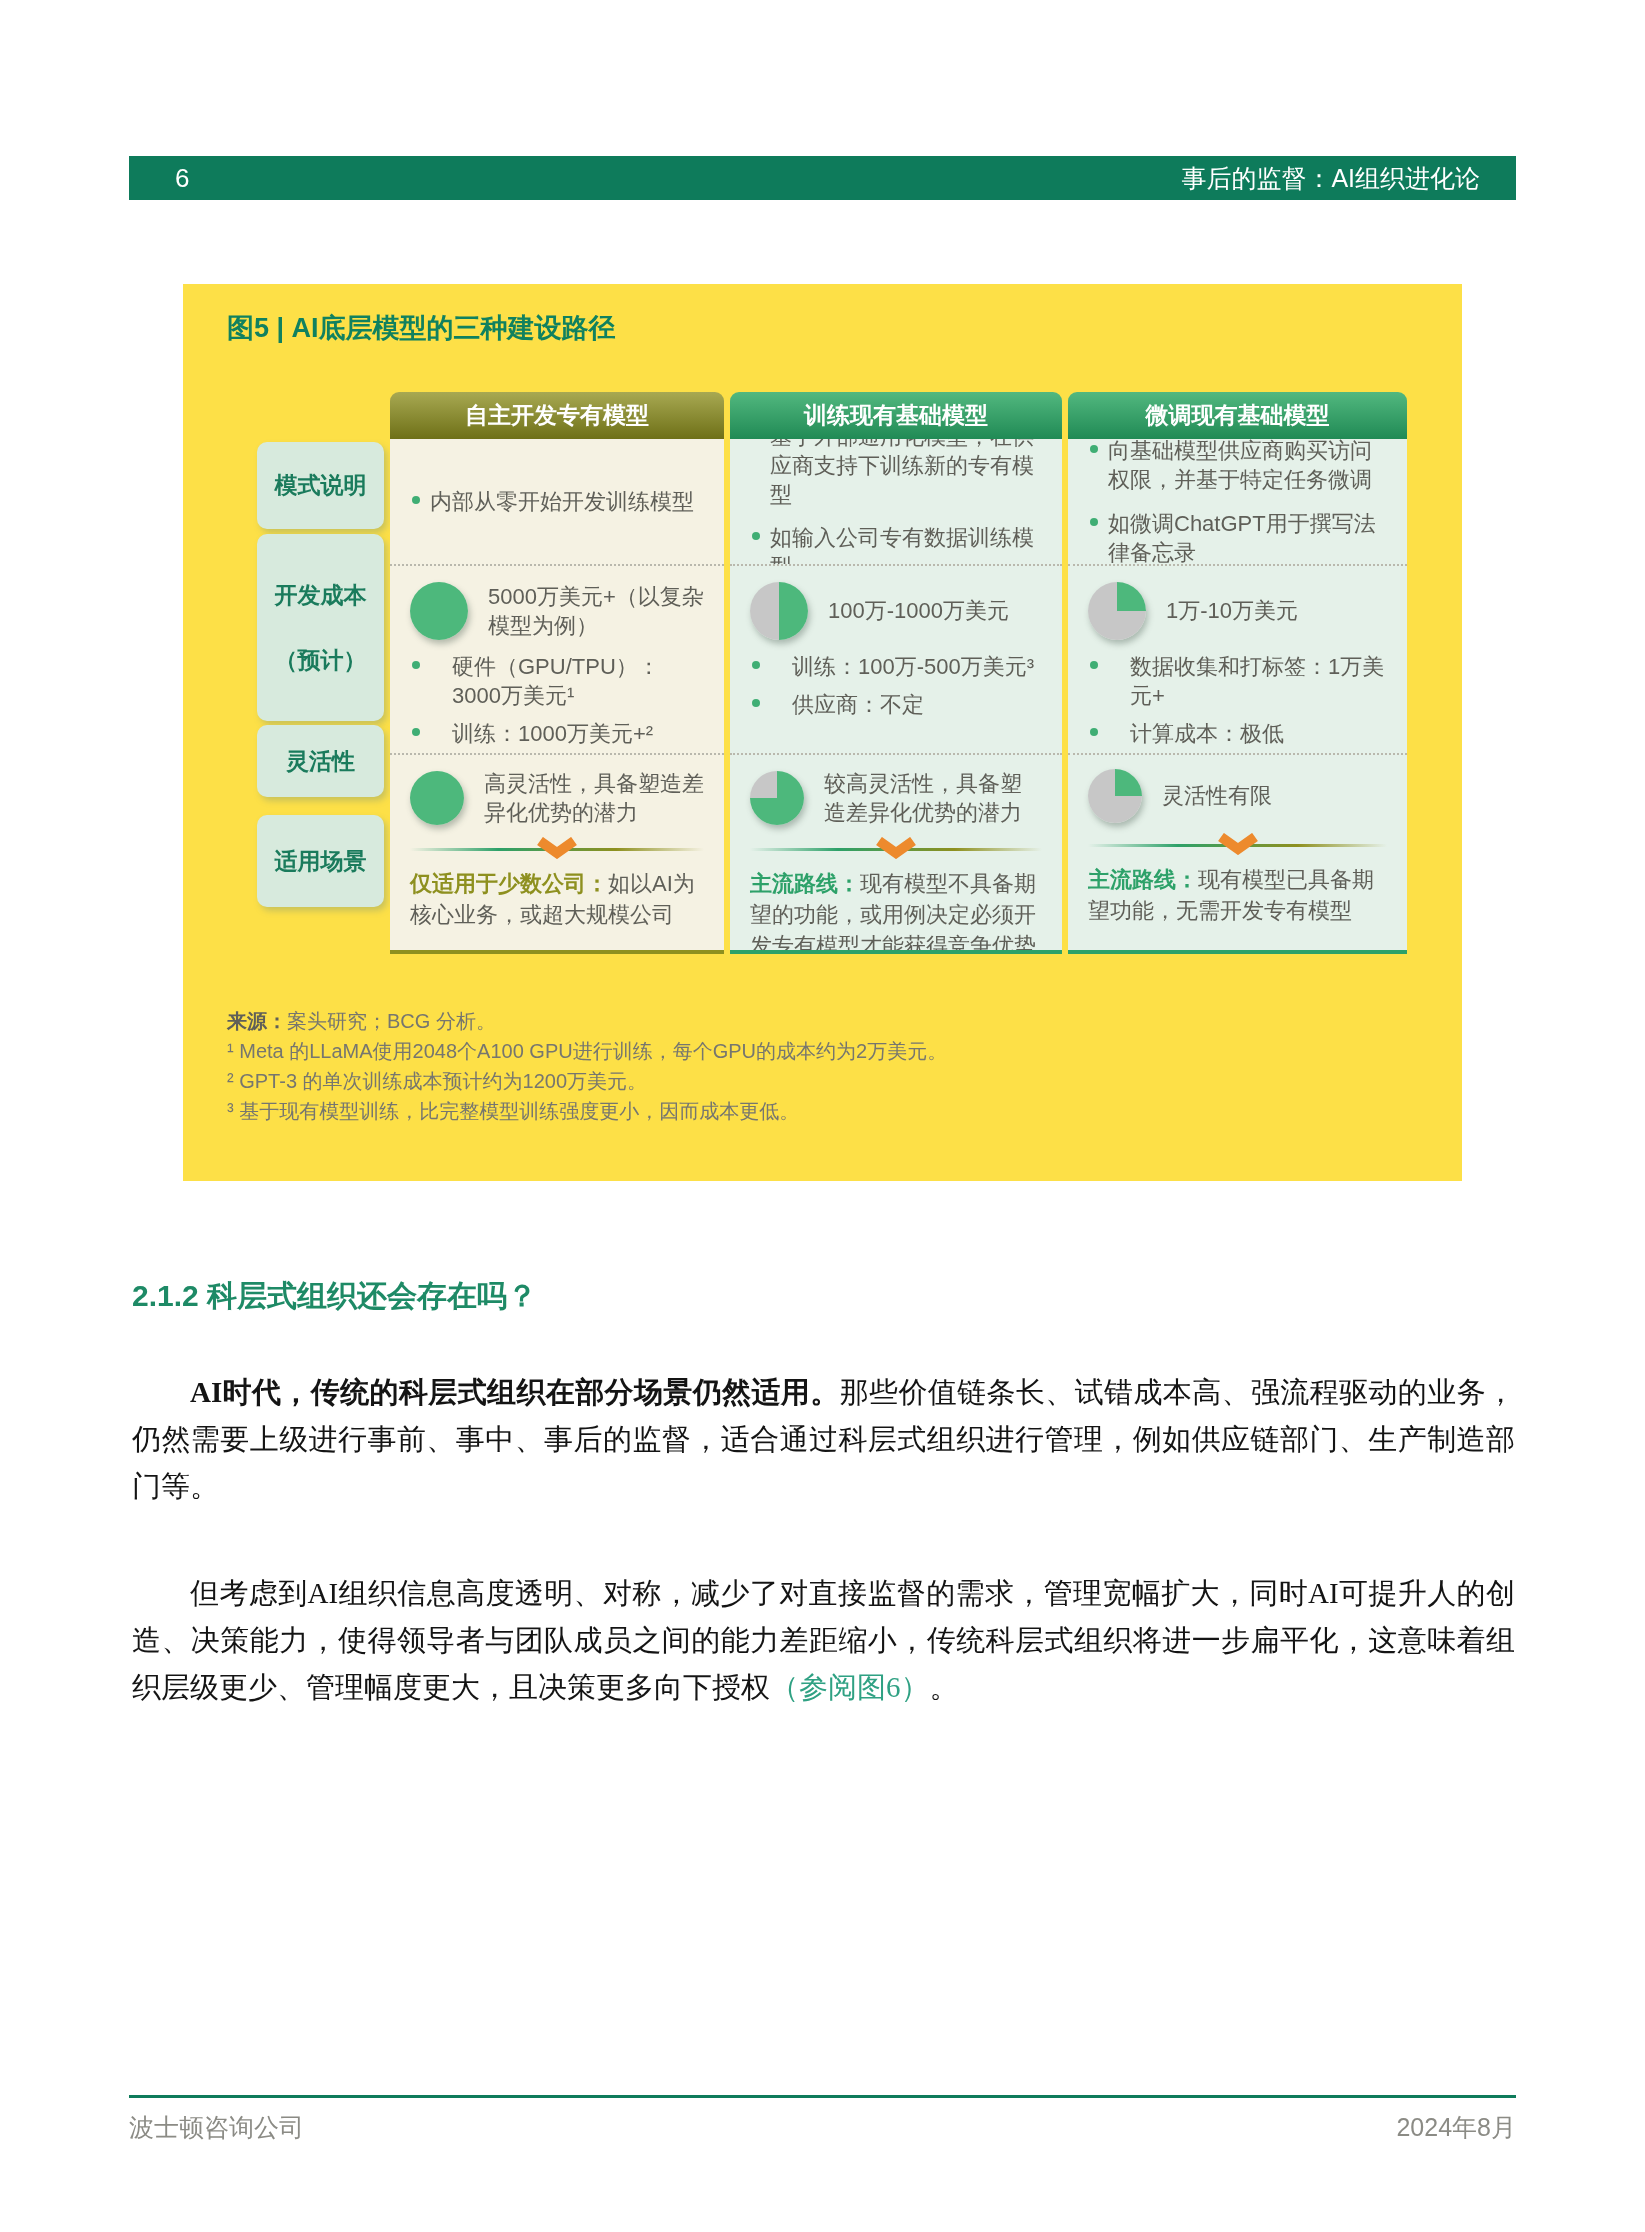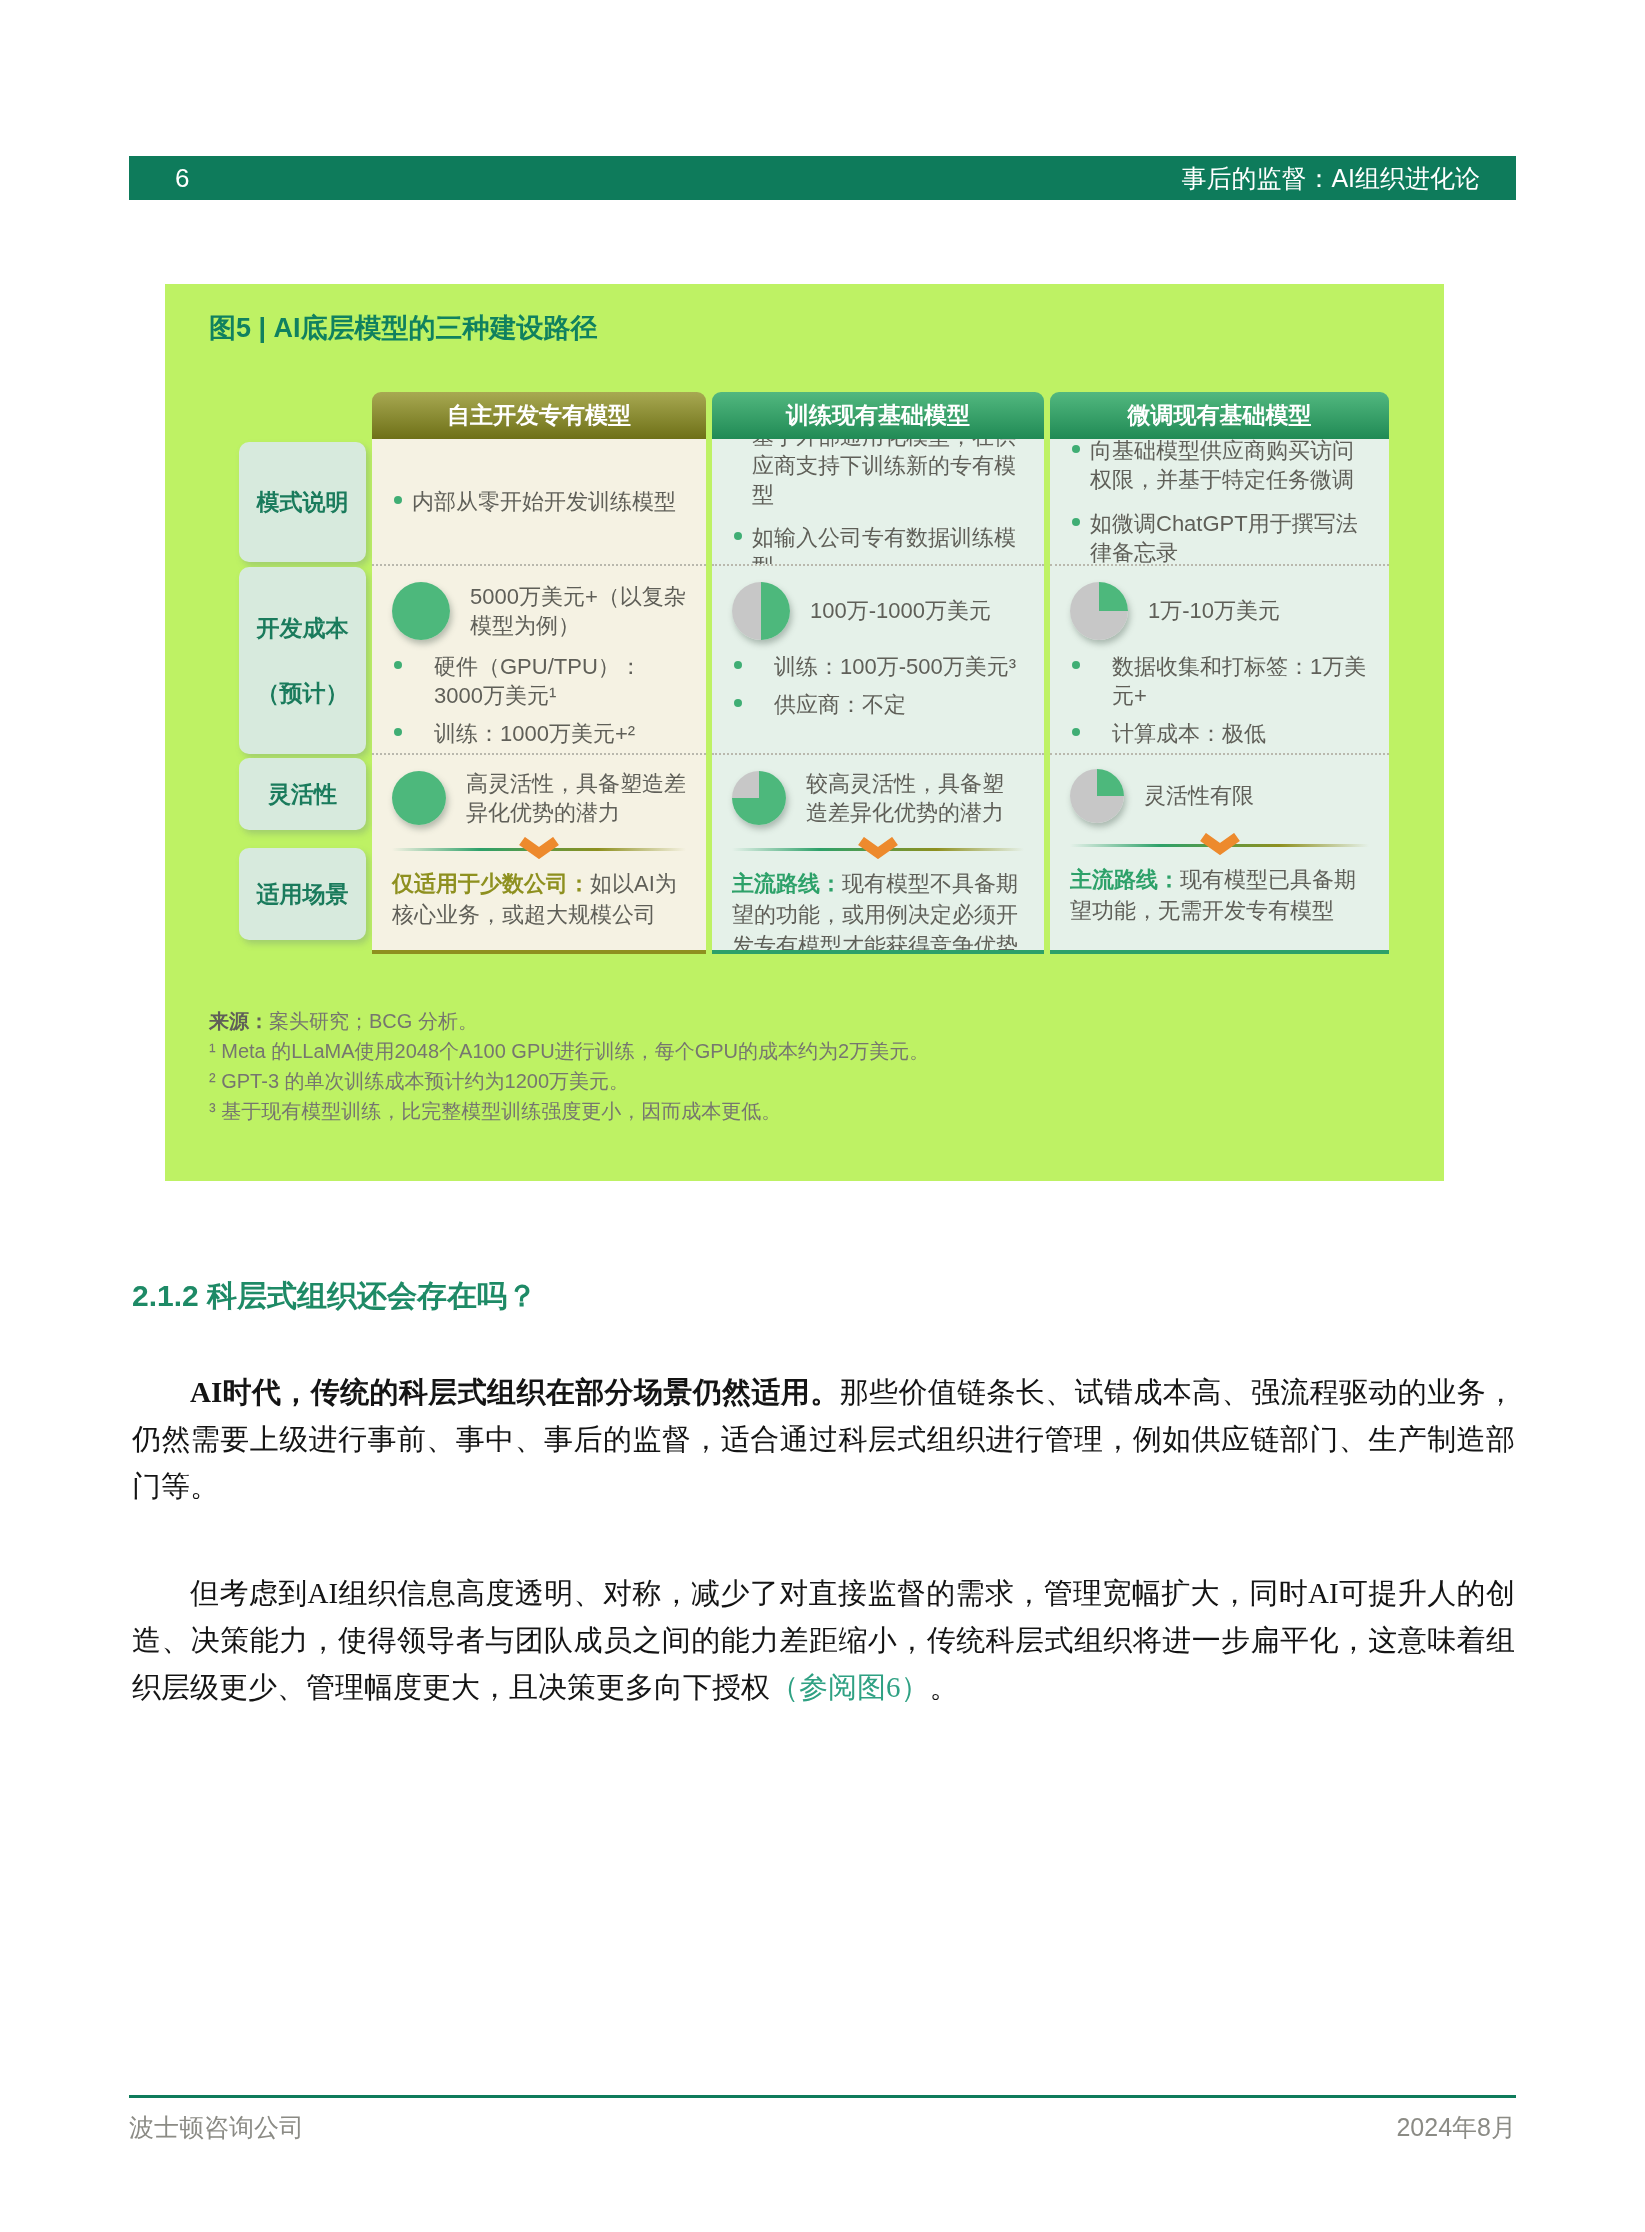--- a/index.html
+++ b/index.html
@@ -13,41 +13,41 @@
   .header-bar {
     position:absolute; top:156px; left:129px; width:1387px; height:44px;
     background:#0e7b5b; color:#ffffff;
     display:flex; align-items:center; justify-content:space-between;
     padding:0 36px 0 46px; font-size:25px;
   }
   .header-bar .page-num { font-size:26px; }
 
   
   .figure {
-    position:absolute; top:284px; left:165px; width:1279px; height:897px;
-    background:#bef264; overflow:hidden;
+    position:absolute; top:284px; left:183px; width:1279px; height:897px;
+    background:#fde047; overflow:hidden;
   }
   .figure-title {
     margin:26px 0 0 44px; font-size:27px; font-weight:bold; color:#10815f;
   }
 
   .fig-table {
     margin:46px 0 0 74px;
     display:grid; grid-template-columns:127px 334px 332px 339px; column-gap:6px;
   }
 
   
   .label-col { display:flex; flex-direction:column; padding-top:50px; }
   .row-label {
     background:#d7eadd; border-radius:10px; color:#1a7b5c;
     font-size:23px; font-weight:bold; text-align:center;
     display:flex; flex-direction:column; justify-content:center; align-items:center;
     box-shadow:3px 4px 6px rgba(110,140,125,.35);
   }
-  .rl-1 { height:120px; margin-top:0; }
+  .rl-1 { height:87px; margin-top:0; }
   .rl-2 { height:187px; margin-top:5px;gap:34px; }
   .rl-3 { height:72px;  margin-top:4px; }
   .rl-4 { height:92px;  margin-top:18px;justify-content:center; }
 
   
   .col-card { display:flex; flex-direction:column; }
   .col-header {
     height:47px; border-radius:9px 9px 0 0; color:#ffffff;
     font-size:23px; font-weight:bold; text-align:center; line-height:47px;
   }

